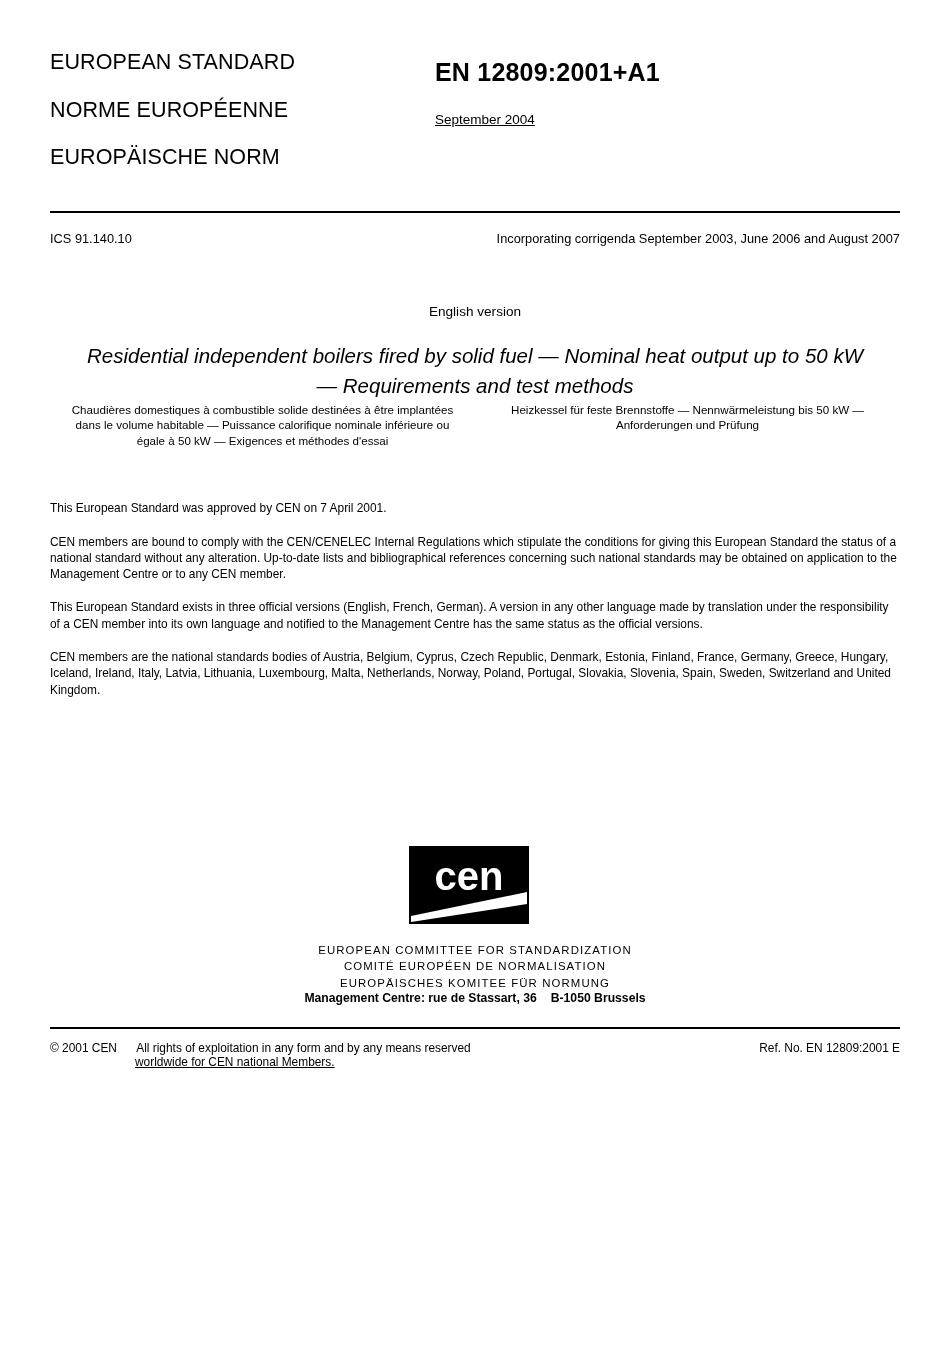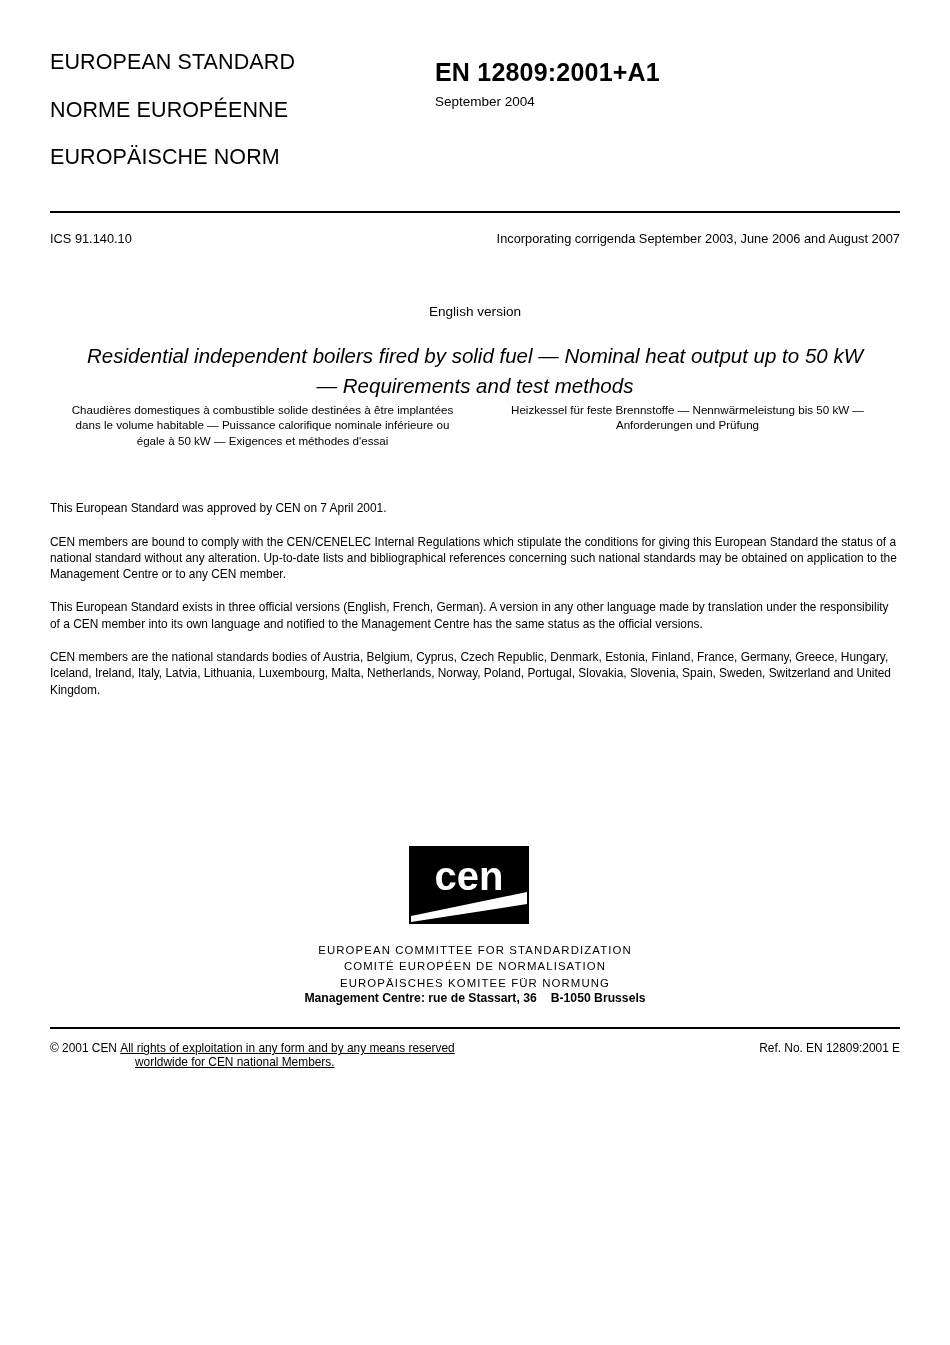--- a/index.html
+++ b/index.html
@@ -47,22 +47,23 @@
     padding-top: 8px;
   }
   .std-number {
     font-size: 25px;
     font-weight: bold;
     letter-spacing: 0.2px;
     line-height: 1;
   }
   .std-date {
     font-size: 13.5px;
-    margin-top: 10px;
+    margin-top: 28px;
     line-height: 1;
+    text-decoration: underline;
   }
 
   .rule {
     border: none;
     border-top: 2.2px solid #000;
     margin: 0;
   }
   .rule-top {
     margin-top: 16px;
   }
@@ -162,22 +163,21 @@
     margin-top: 12px;
   }
   .footer-left {
     max-width: 560px;
   }
   .footer-left .copy {
     display: inline-block;
   }
   .footer-left .rights {
     display: inline-block;
-    margin-left: 0;
-    text-decoration: underline;
+    margin-left: 16px;
   }
   .footer-left .rights2 {
     display: block;
     margin-left: 85px;
     text-decoration: underline;
   }
   .footer-right {
     text-align: center;
     white-space: nowrap;
   }

